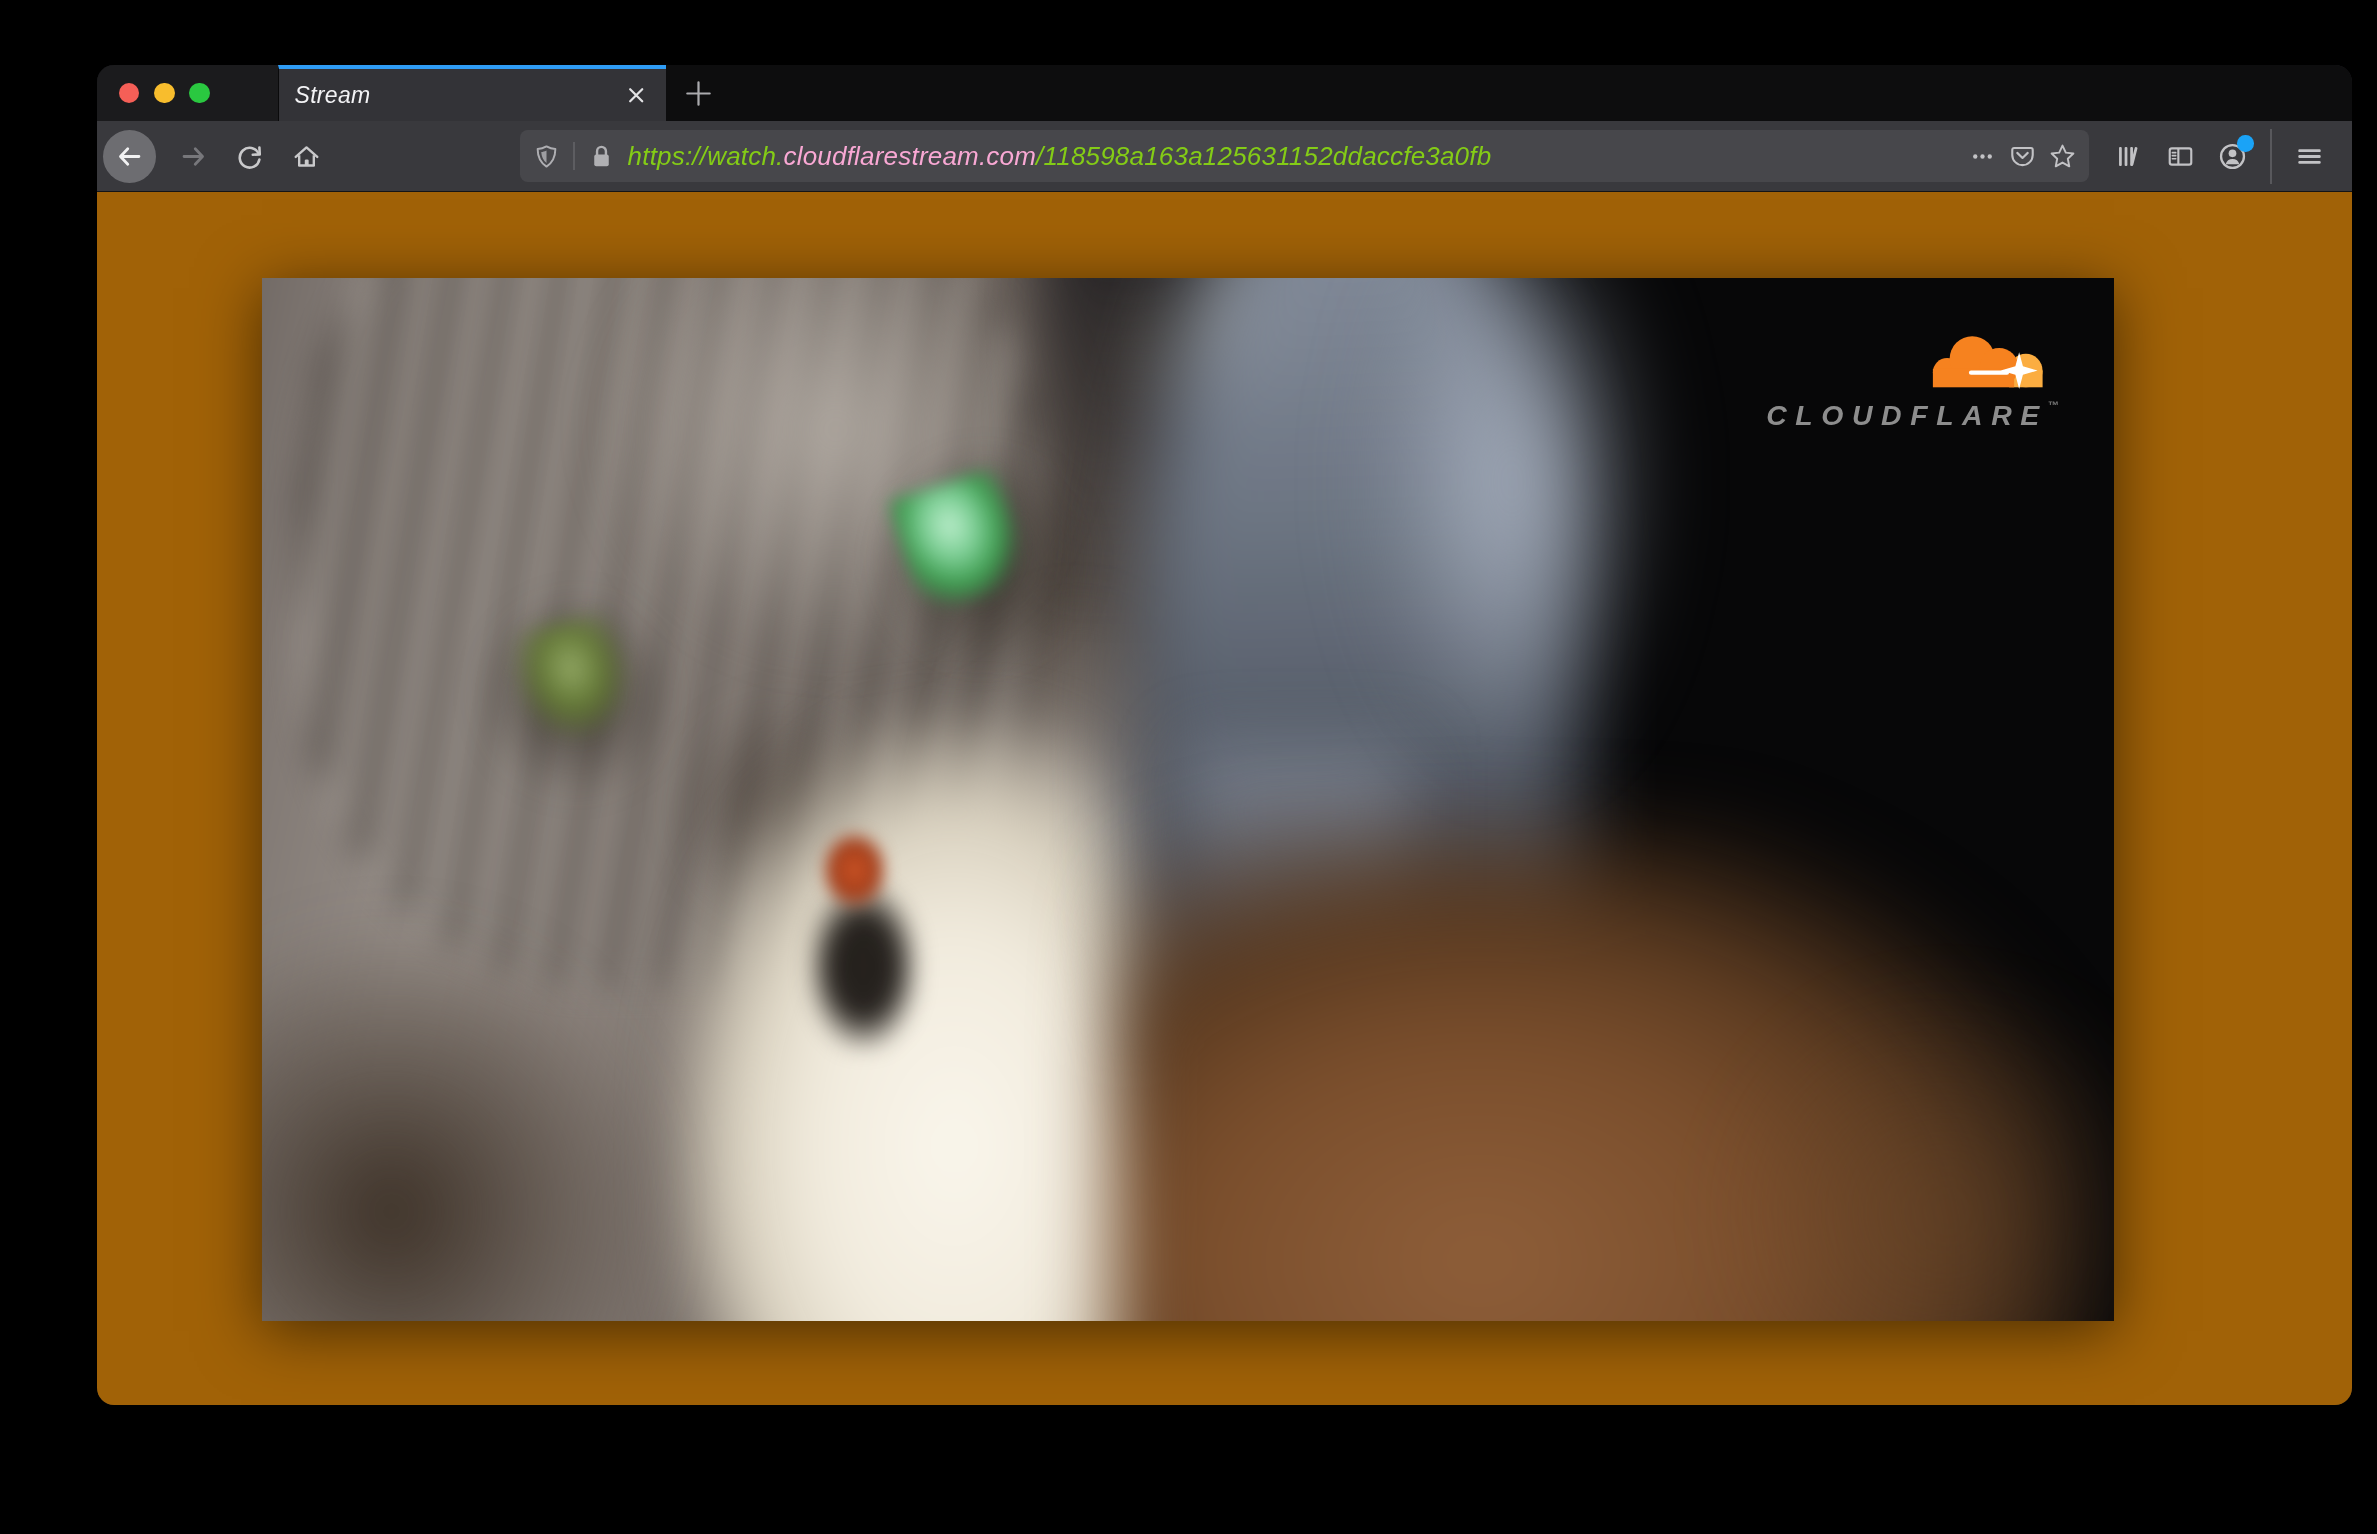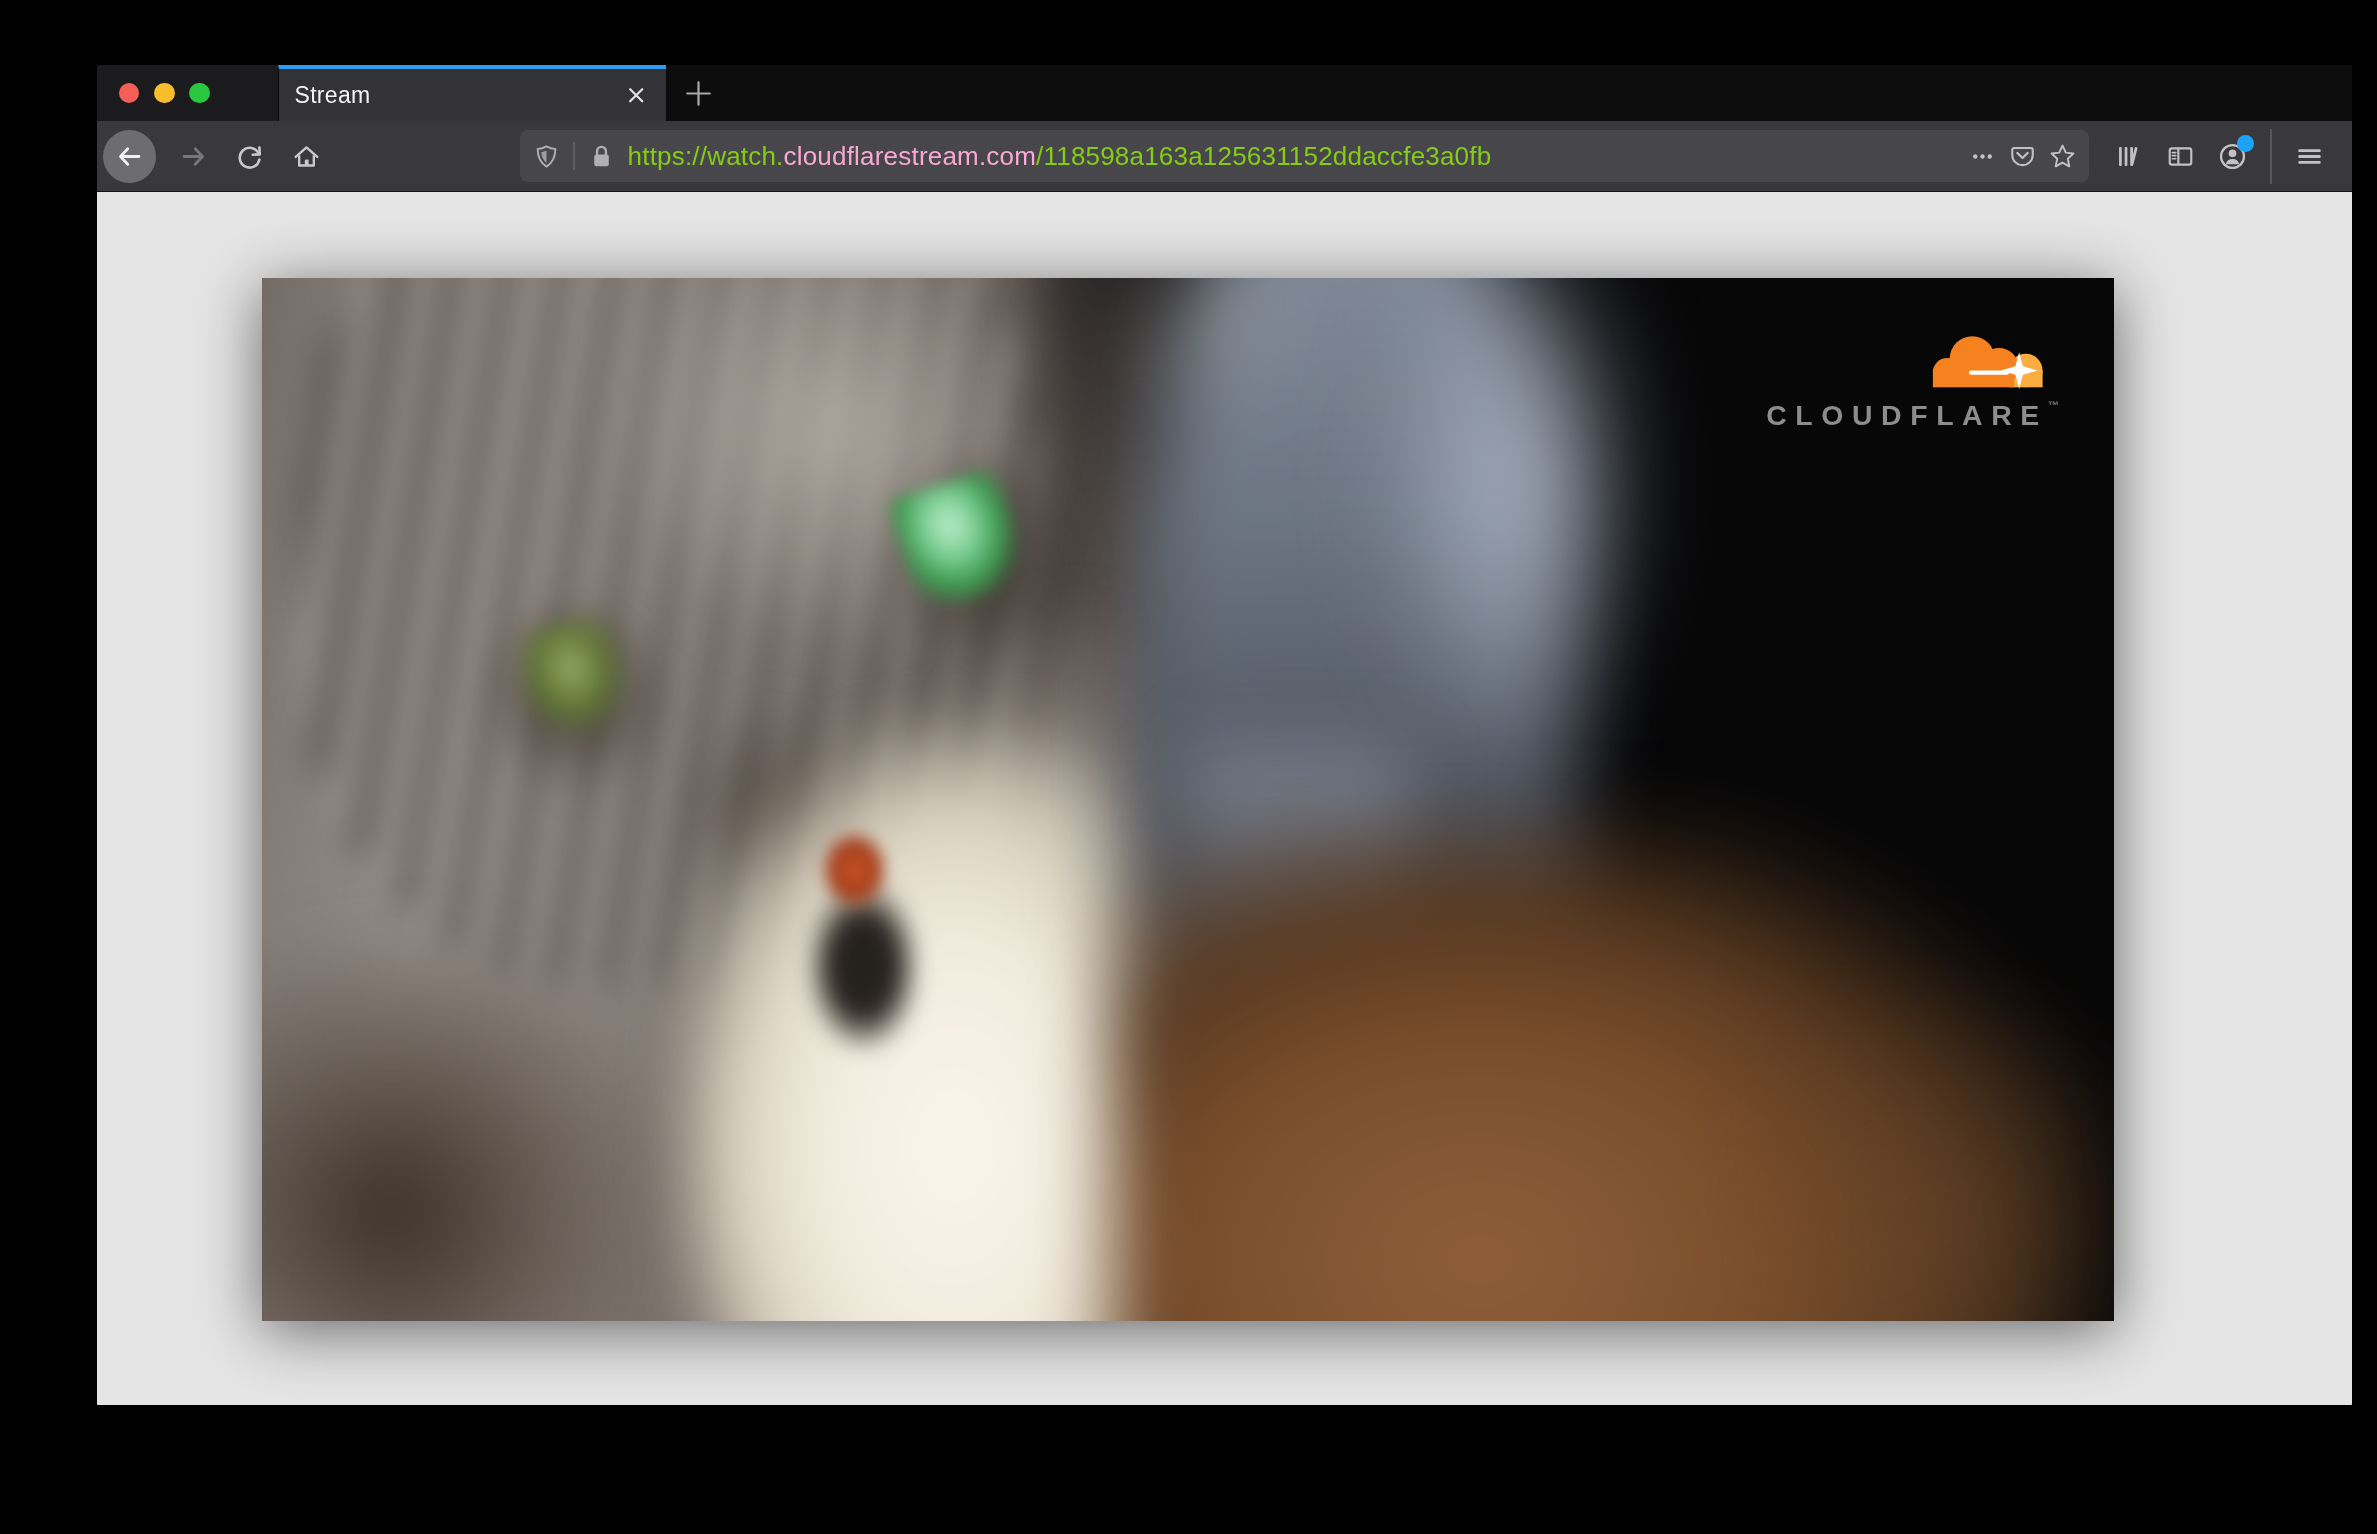--- a/index.html
+++ b/index.html
@@ -1,22 +1,22 @@
 <!DOCTYPE html>
 <html style="font-size:13.8px"><head>
 <meta charset="utf-8">
 <style>
   html,body{margin:0;padding:0;background:#000;}
   *{box-sizing:border-box;}
   .stage{position:relative;width:2377px;height:1534px;background:#000;overflow:hidden;
          font-family:"Liberation Sans", sans-serif;}
   
   .window{position:absolute;left:97px;top:65px;width:2255px;height:1340px;
-          border-radius:1px;overflow:hidden;background:#212124;
-          box-shadow:0 26px 78px rgba(0,0,0,.6);}
+          border-radius:17px;overflow:hidden;background:#212124;
+          box-shadow:0 26px 78px rgba(0,0,0,.6);font-style:italic;}
   
   .tabbar{position:relative;height:56px;background:#0d0d0e;display:flex;align-items:stretch;}
   .traffic{width:181px;background:#1b1b1d;display:flex;align-items:center;padding-left:21.6px;}
   .tl{width:20.7px;height:20.7px;border-radius:50%;margin-right:14.7px;}
   .tl.red{background:#f55f57;}
   .tl.yellow{background:#f8bd2d;}
   .tl.green{background:#2ac840;}
   .tab{position:relative;width:388px;background:#333337;border-top:4.3px solid #2f9cf4;
        border-left:1.7px solid #0a0a0b;display:flex;align-items:center;padding:0 15.5px;}
   .tab-title{color:#f3f3f5;font-size:23px;letter-spacing:0.3px;flex:1;white-space:nowrap;
@@ -39,21 +39,21 @@
   .url .dim{color:#84cc16;}
   .url .host{color:#f9a8d4;}
   .pa-btn{width:40px;height:40px;display:flex;align-items:center;justify-content:center;
           border-radius:4.3px;flex:0 0 auto;}
   .toolbtn{width:52px;height:50px;display:flex;align-items:center;justify-content:center;
            border-radius:5.2px;flex:0 0 auto;position:relative;}
   .tb-div{width:1.7px;height:55px;background:#58585c;margin:0 11.2px;flex:0 0 auto;}
   .notif-dot{position:absolute;right:5.2px;top:4.3px;width:16.4px;height:16.4px;border-radius:50%;
              background:#1aa3f7;}
   
-  .content{position:relative;height:1213px;background:#e5e5e5;}
+  .content{position:relative;height:1213px;background:#a16207;}
   .video{position:absolute;left:165px;top:86px;width:1852px;height:1043px;background:#070708;
          overflow:hidden;box-shadow:0 10.3px 60px rgba(0,0,0,.55);}
   .art{position:absolute;inset:0;}
   .art div{position:absolute;}
   .b-fur{left:-12%;top:-15%;width:62%;height:135%;
     background:linear-gradient(102deg,#4a4340 0%,#7d7570 22%,#968e88 38%,#8b827c 52%,#6a615b 68%,#473e37 85%);
     filter:blur(29px);}
   .b-stripes{left:2%;top:-12%;width:40%;height:80%;border-radius:40%;opacity:.9;
     background:repeating-linear-gradient(99deg,rgba(38,32,28,.55) 0 22.4px,rgba(173,166,159,.5) 22.4px 53px);
     filter:blur(17px);}

